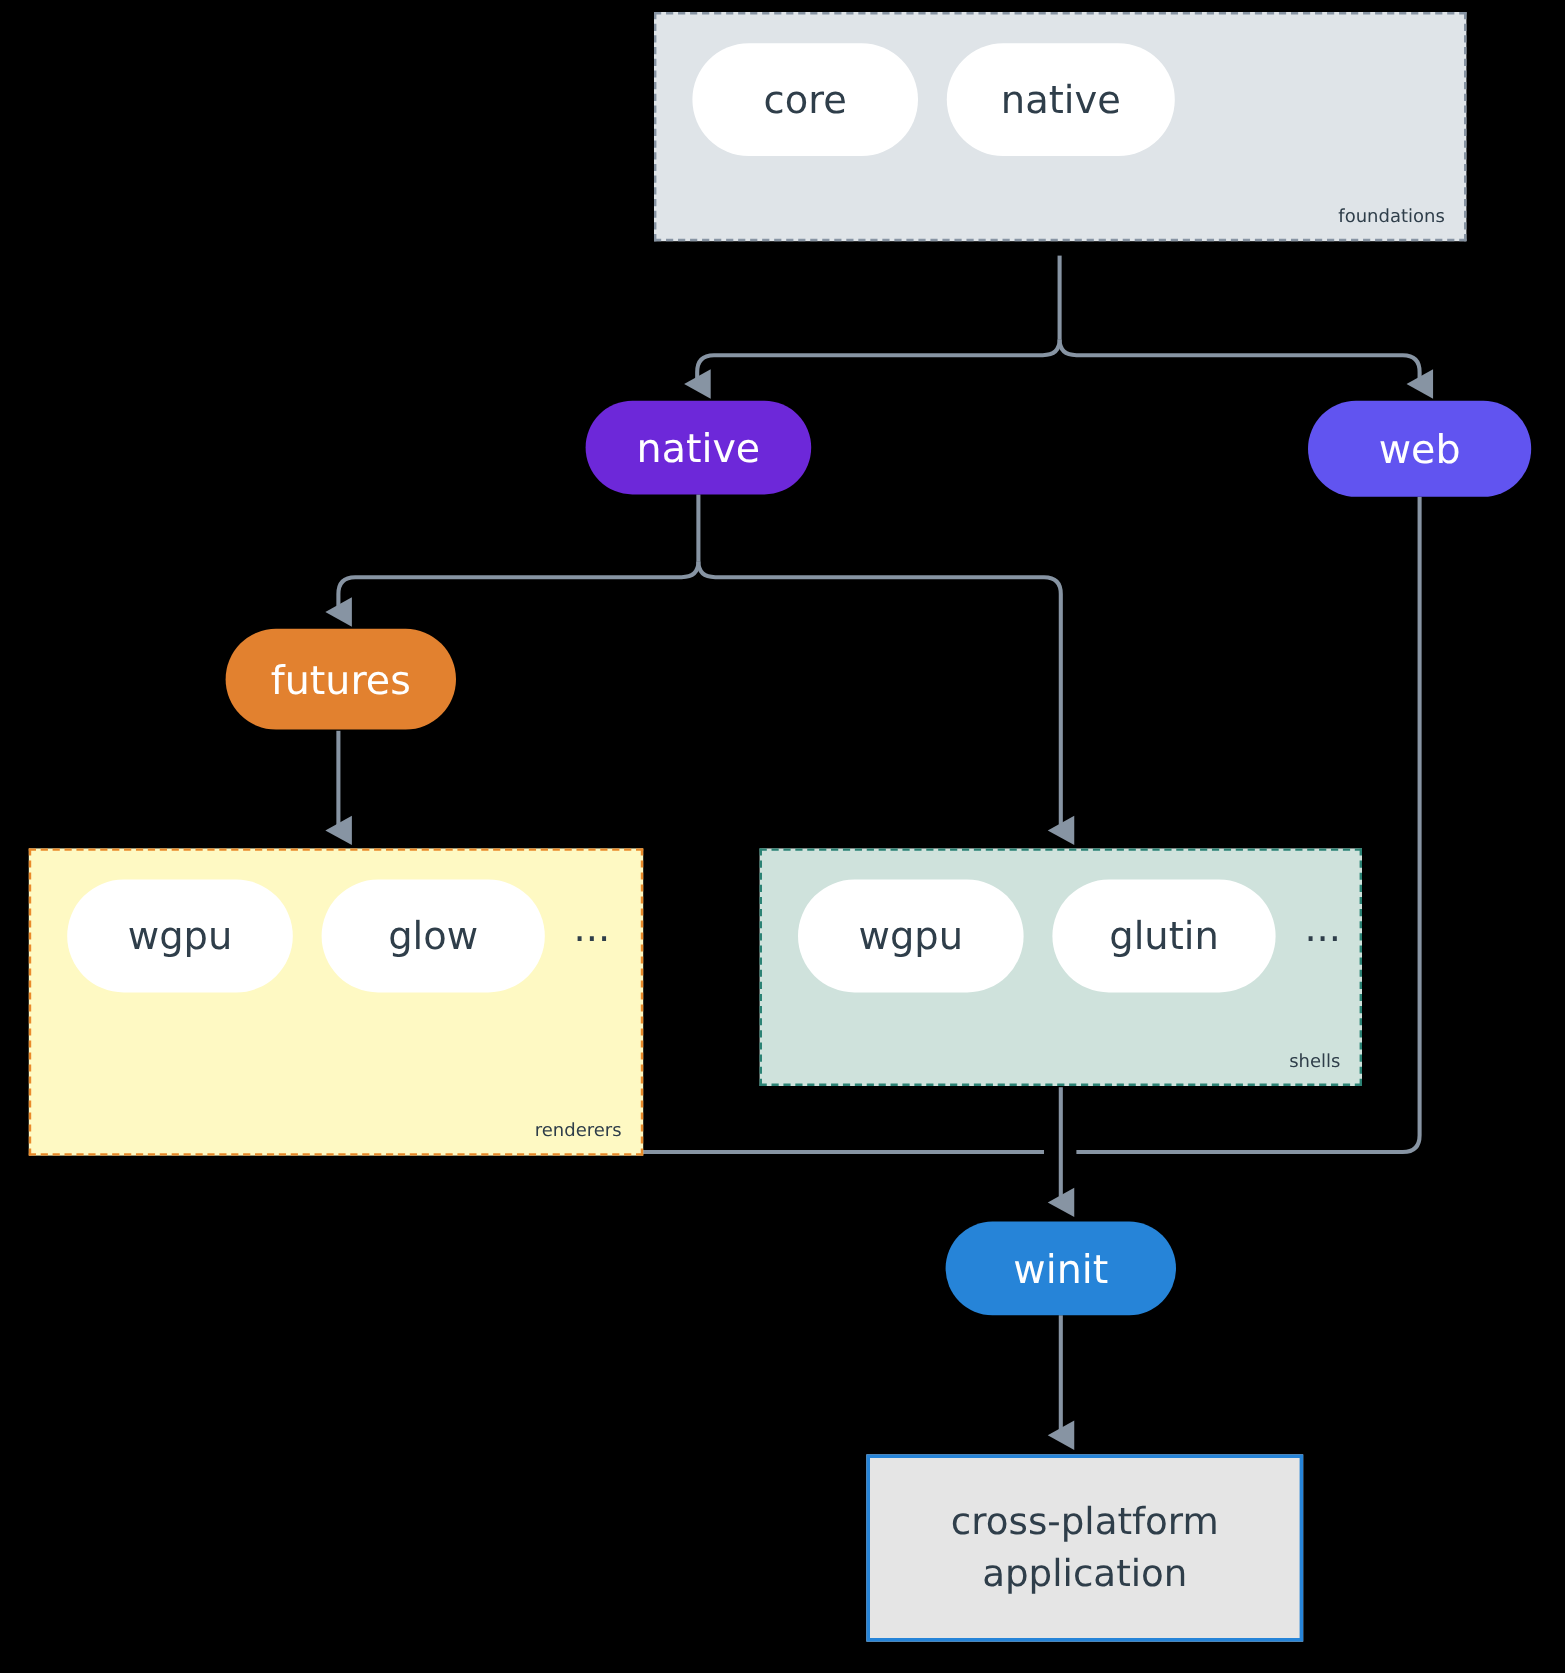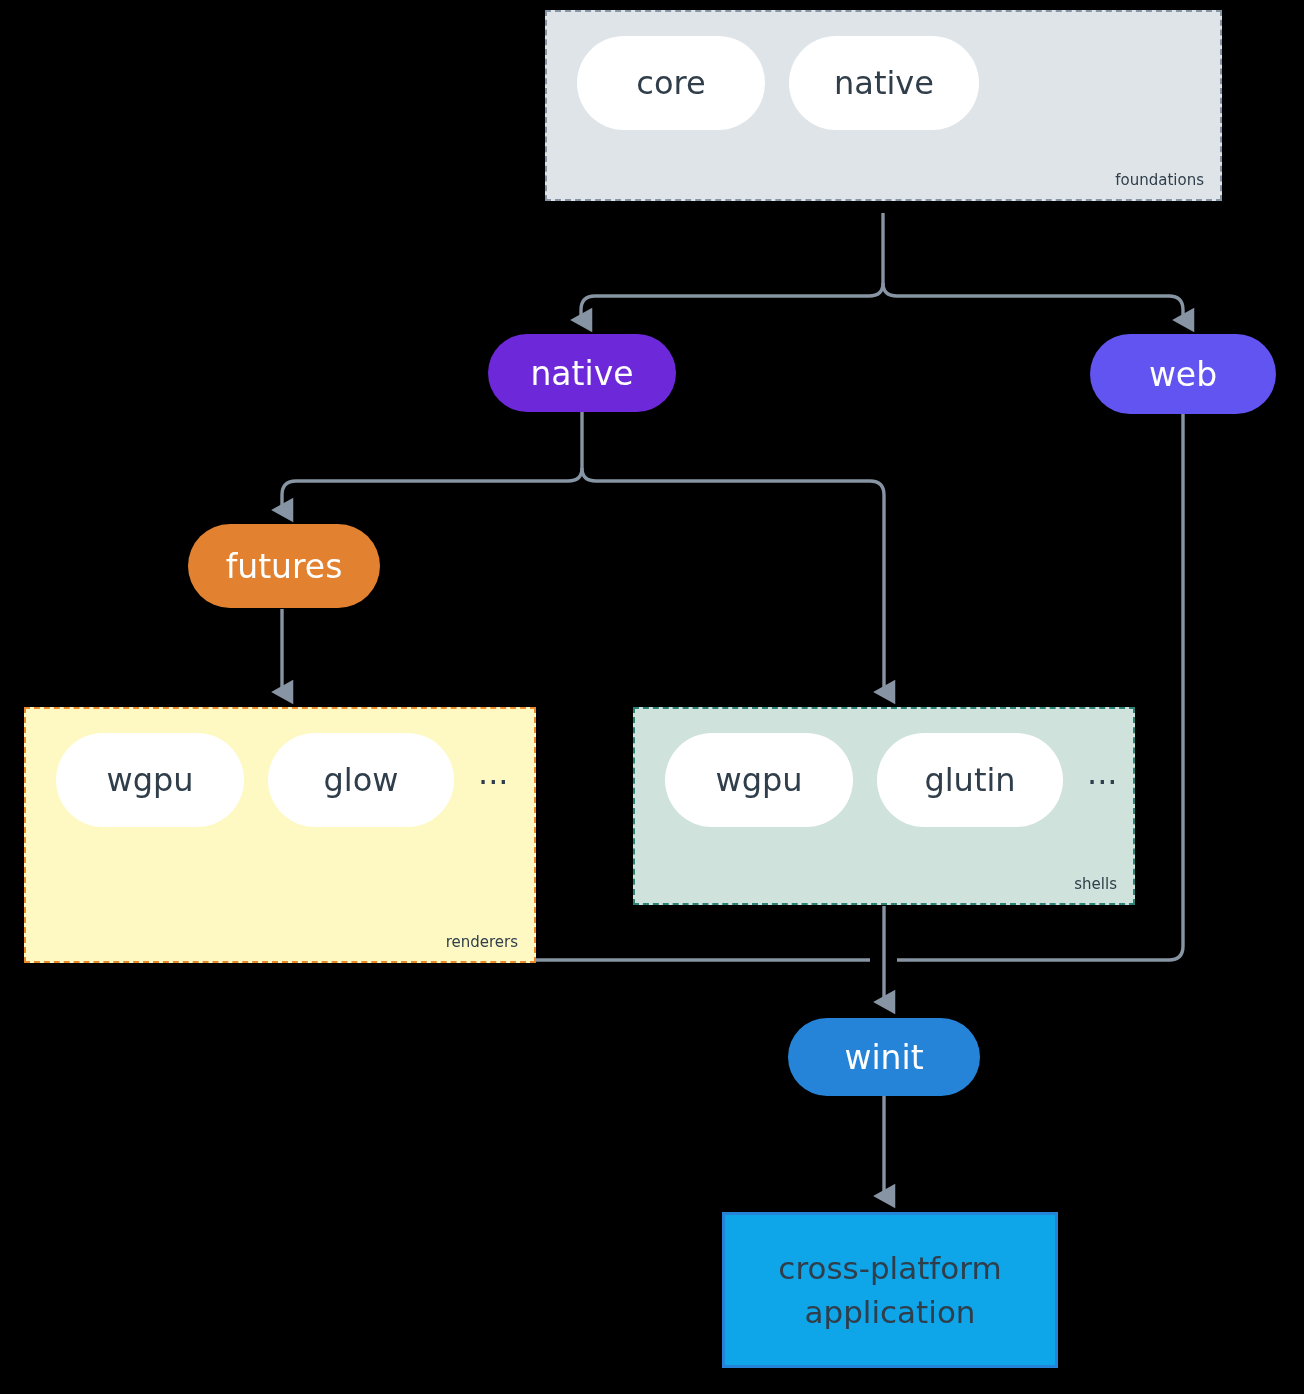--- a/index.html
+++ b/index.html
@@ -120,23 +120,23 @@
   #node-iced {
     left: 788px; top: 1018px; width: 192px; height: 78px;
     background: #2684d8;
   }
 
   
   #node-application {
     position: absolute;
     left: 722px;
     top: 1212px;
-    width: 336px;
+    width: 364px;
     height: 156px;
-    background: #0ea5e9;
+    background: #e5e5e5;
     border: 3px solid #2684d8;
     box-sizing: border-box;
     display: flex;
     flex-direction: column;
     align-items: center;
     justify-content: center;
     color: #2f3e4a;
     font-size: 31px;
     line-height: 1.42;
   }

